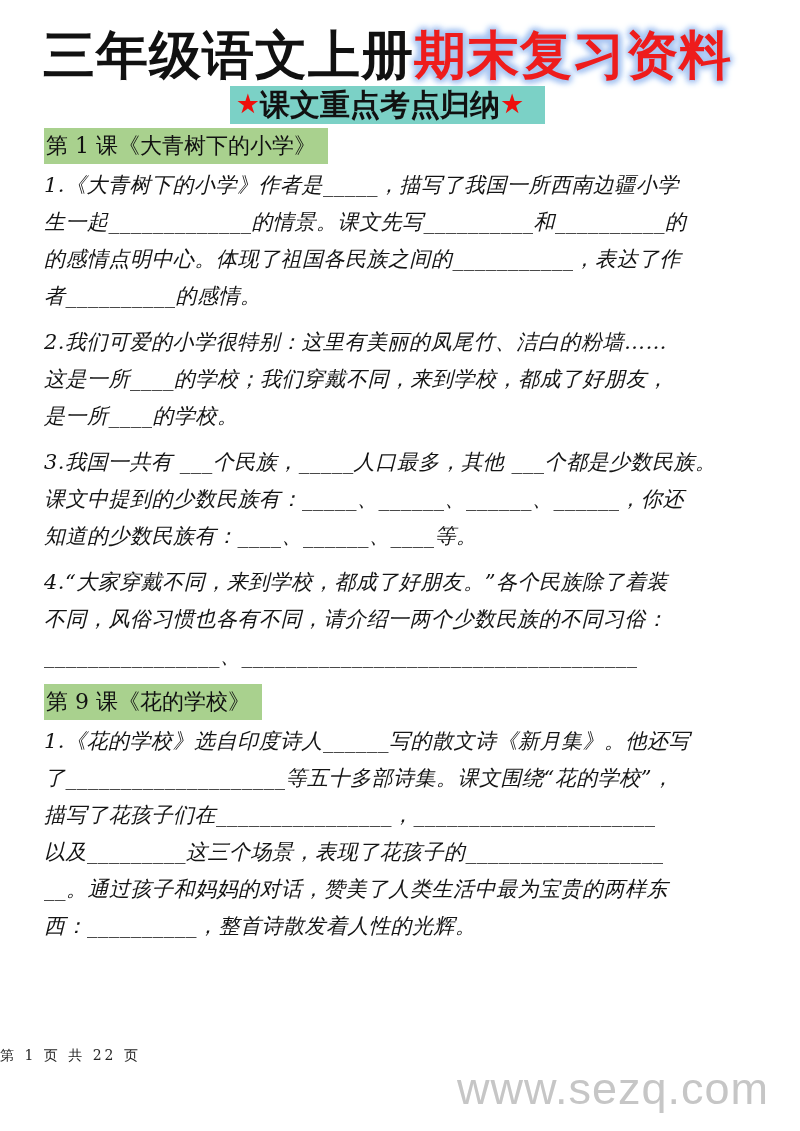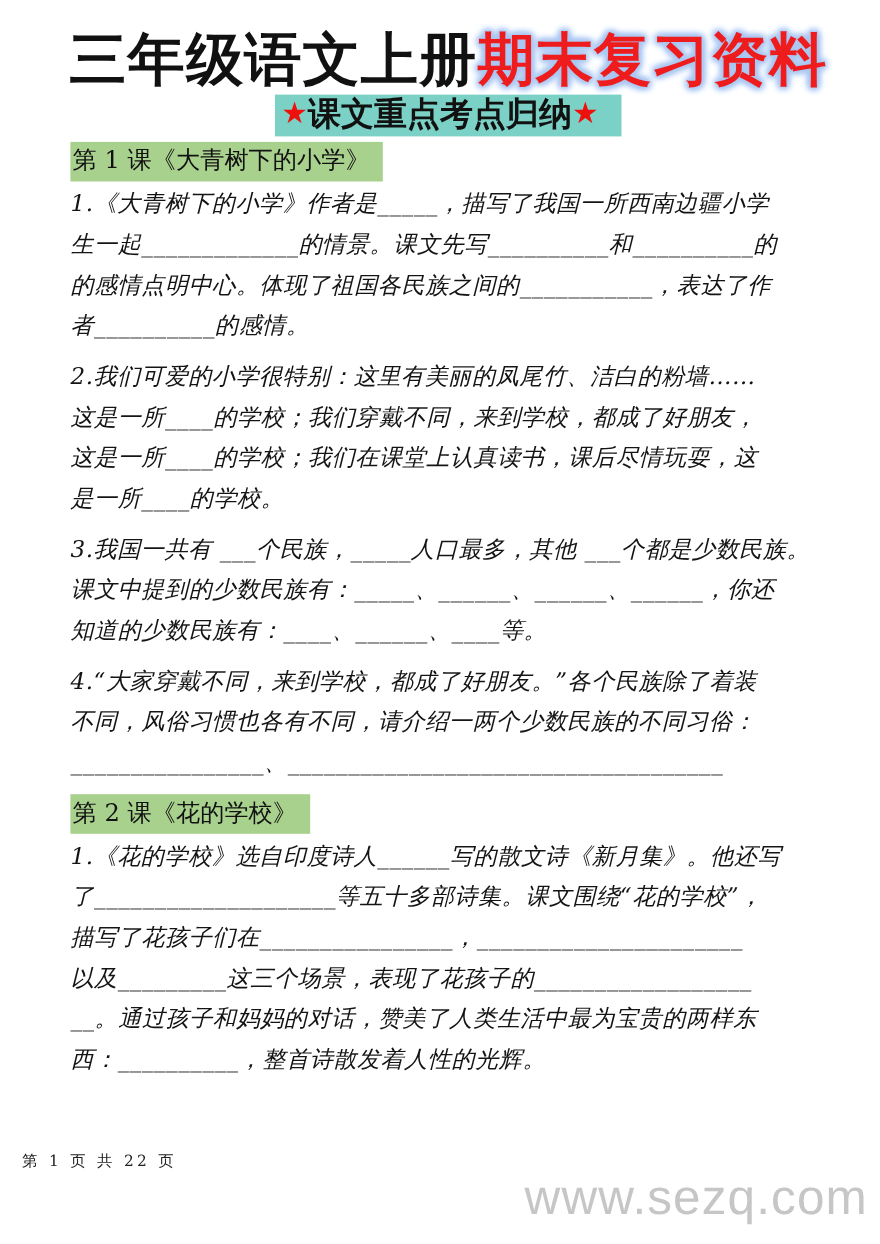--- a/index.html
+++ b/index.html
@@ -14,21 +14,20 @@
   * { margin: 0; padding: 0; box-sizing: border-box; }
   html, body { background: #ffffff; }
   .page {
     position: relative;
     width: 775px;
     height: 1131px;
     background: #ffffff;
     overflow: hidden;
     font-family: "DejaVu Sans", "Liberation Sans", sans-serif;
     color: var(--ink);
-    margin-left: 20px;
   }
   .title {
     text-align: center;
     padding-top: 24px;
     font-size: 52px;
     font-weight: bold;
     font-family: "DejaVu Serif", "Liberation Serif", serif;
     line-height: 1.18;
     white-space: nowrap;
     letter-spacing: 1px;
@@ -109,34 +108,33 @@
       <div class="section-header-row"><div class="section-header">第 1 课《大青树下的小学》</div></div>
       <div class="para">
         <div class="line">1.《大青树下的小学》作者是_____，描写了我国一所西南边疆小学</div>
         <div class="line">生一起_____________的情景。课文先写__________和__________的</div>
         <div class="line">的感情点明中心。体现了祖国各民族之间的___________，表达了作</div>
         <div class="line">者__________的感情。</div>
       </div>
       <div class="para">
         <div class="line">2.我们可爱的小学很特别：这里有美丽的凤尾竹、洁白的粉墙……</div>
         <div class="line">这是一所____的学校；我们穿戴不同，来到学校，都成了好朋友，</div>
-        <div class="line">这是一所____的学校；我们在课堂上认真读书，课后尽情玩耍，这</div>
         <div class="line">是一所____的学校。</div>
       </div>
       <div class="para">
         <div class="line">3.我国一共有 ___个民族，_____人口最多，其他 ___个都是少数民族。</div>
         <div class="line">课文中提到的少数民族有：_____、______、______、______，你还</div>
         <div class="line">知道的少数民族有：____、______、____等。</div>
       </div>
       <div class="para">
         <div class="line">4.“大家穿戴不同，来到学校，都成了好朋友。”各个民族除了着装</div>
         <div class="line">不同，风俗习惯也各有不同，请介绍一两个少数民族的不同习俗：</div>
         <div class="line">________________、____________________________________</div>
       </div>
-      <div class="section-header-row"><div class="section-header">第 2 课《花的学校》</div></div>
+      <div class="section-header-row"><div class="section-header">第 9 课《花的学校》</div></div>
       <div class="para">
         <div class="line">1.《花的学校》选自印度诗人______写的散文诗《新月集》。他还写</div>
         <div class="line">了____________________等五十多部诗集。课文围绕“花的学校”，</div>
         <div class="line">描写了花孩子们在________________，______________________</div>
         <div class="line">以及_________这三个场景，表现了花孩子的__________________</div>
         <div class="line">__。通过孩子和妈妈的对话，赞美了人类生活中最为宝贵的两样东</div>
         <div class="line">西：__________，整首诗散发着人性的光辉。</div>
       </div>
     </div>
 

